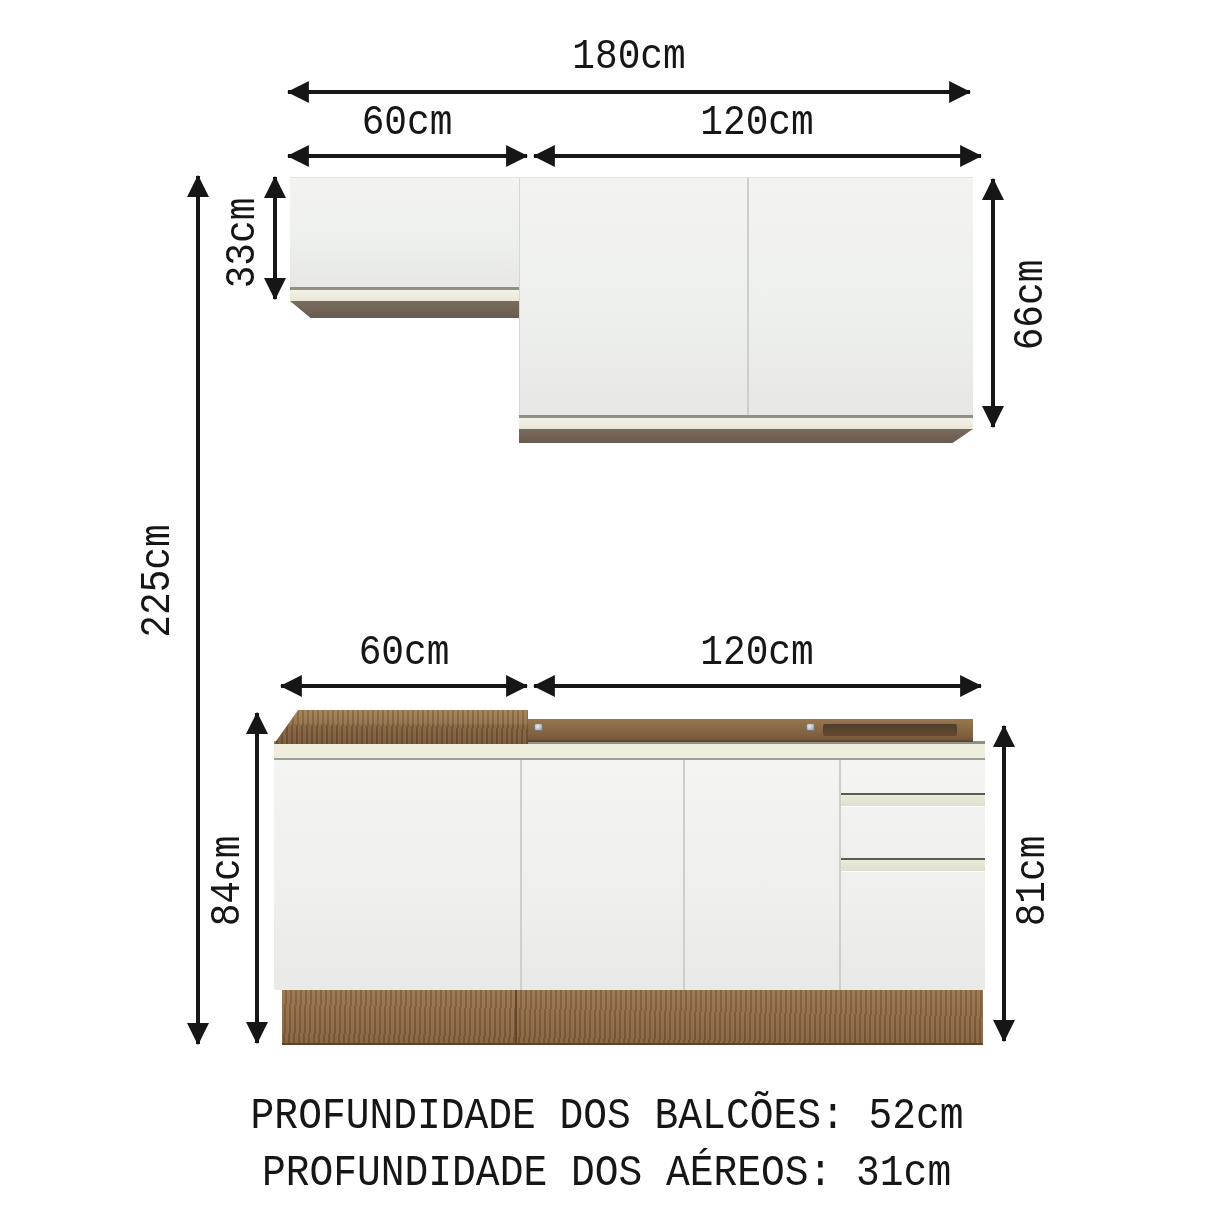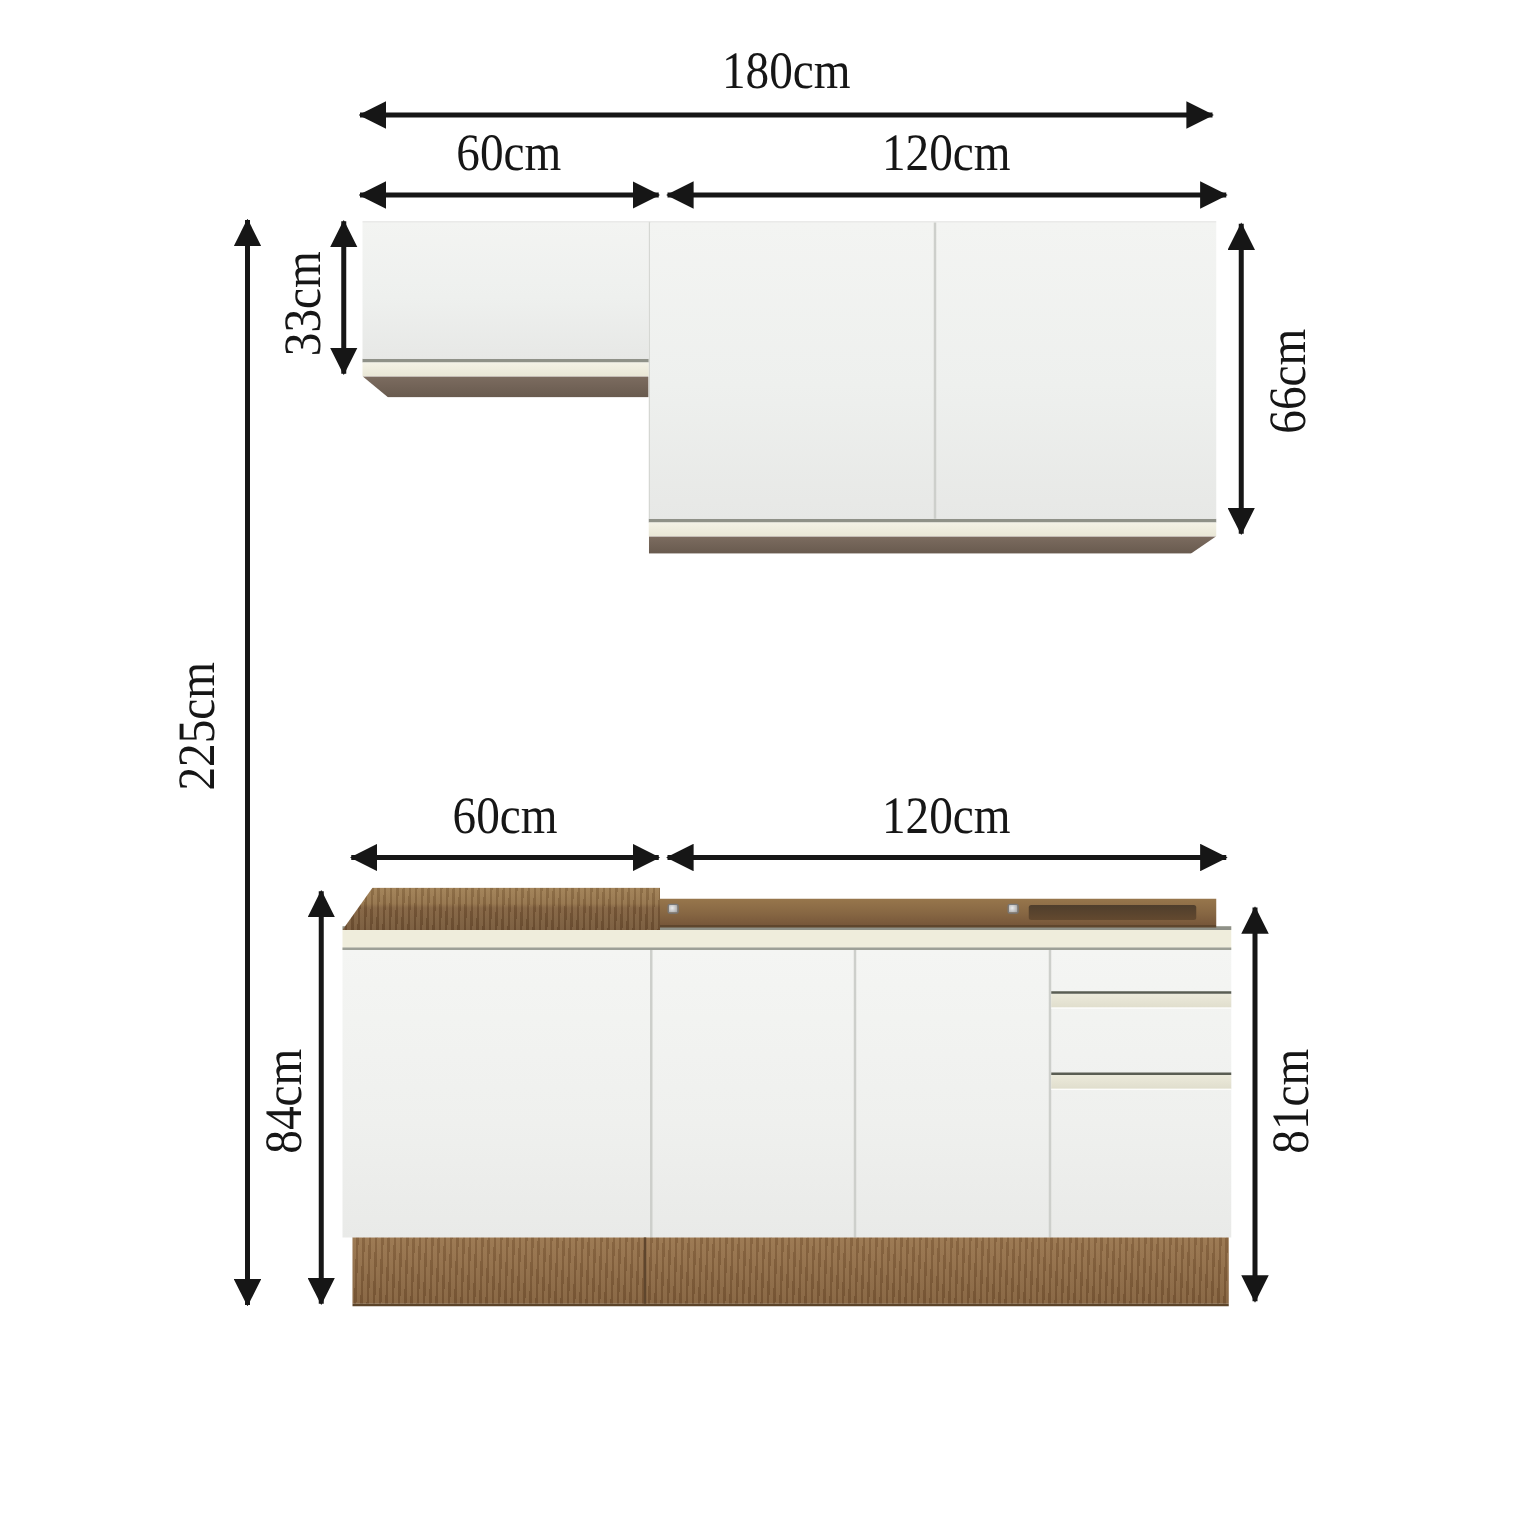--- a/index.html
+++ b/index.html
@@ -1,19 +1,19 @@
 <!DOCTYPE html>
 <html style="--background: #ffffff; --arrow: #161616; --text: #161616; --cabinet-face-light: #f3f4f2; --cabinet-face-dark: #e7e8e6; --trim-cream: #efeddc; --trim-line-gray: #8f9188; --underside-brown: #75655a; --wood-light: #9b7b51; --wood-mid: #8a6a44; --wood-dark: #6b4f33;"><head>
 <meta charset="utf-8">
 <style>
   html,body { margin:0; padding:0; background:#fff; }
   .canvas {
     position:relative; width:1214px; height:1214px;
     background:var(--background,#fff);
-    font-family:Liberation Serif, serif;
+    font-family:Liberation Mono, monospace;
     overflow:hidden;
   }
   svg.arrows { position:absolute; left:0; top:0; z-index:5; }
   .dim-line { stroke:var(--arrow,#161616); stroke-width:4; }
   .arrowhead { fill:var(--arrow,#161616); }
 
   .lab {
     position:absolute; z-index:6;
     font-size:42px; color:var(--text,#161616);
     white-space:nowrap; line-height:1;
@@ -152,14 +152,22 @@
       <div class="seam-v" style="left:565px"></div>
       <div class="dstrip" style="left:567px;top:33px;width:144px"></div>
       <div class="dstrip" style="left:567px;top:98px;width:144px"></div>
     </div>
 
     <div class="plinth" style="left:282px;top:990px;width:701px;height:55px">
       <div class="plinth-seam" style="left:233px"></div>
     </div>
   </div>
 
+  <div class="footer">
+    <div class="fline">
+        <span>PROFUNDIDADE DOS BALCÕES: 52cm</span>
+      </div>
+    <div class="fline">
+        <span>PROFUNDIDADE DOS AÉREOS: 31cm</span>
+      </div>
+  </div>
 
 </div>
 
 </body></html>

